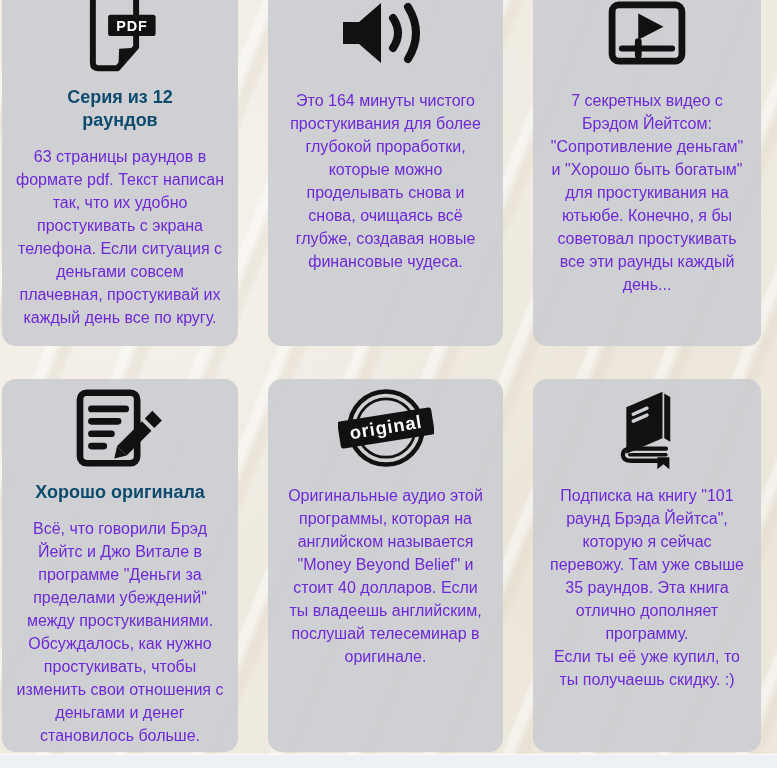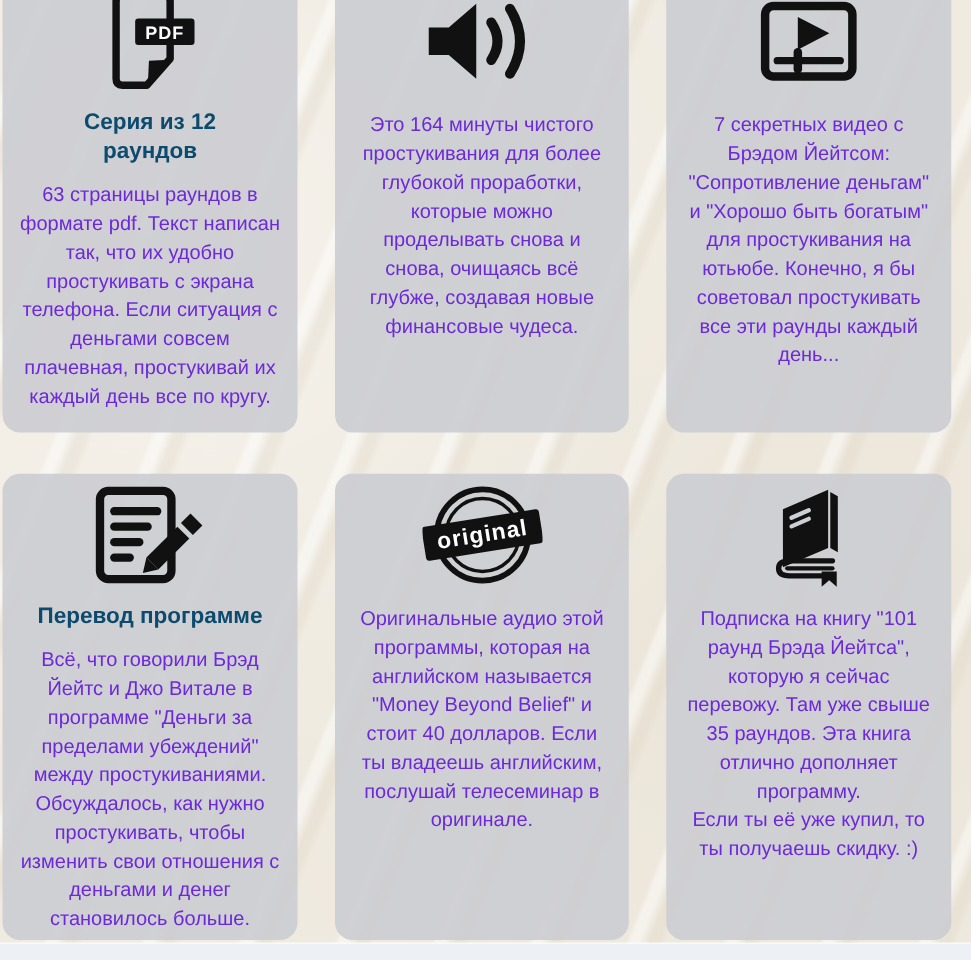--- a/index.html
+++ b/index.html
@@ -106,21 +106,21 @@
           <rect class="stroke" stroke-width="7" x="6" y="5" width="60" height="74" rx="7"></rect>
           <line class="stroke" stroke-width="7" x1="18" y1="22" x2="54" y2="22"></line>
           <line class="stroke" stroke-width="7" x1="18" y1="35" x2="46" y2="35"></line>
           <line class="stroke" stroke-width="7" x1="18" y1="48" x2="39" y2="48"></line>
           <line class="stroke" stroke-width="7" x1="18" y1="61" x2="31" y2="61"></line>
           <polygon class="ink" points="42,74 55,71 45,61"></polygon>
           <polygon class="ink" points="45,61 55,71 81,45 71,35"></polygon>
           <polygon class="ink" points="74,32 84,42 92,34 82,24"></polygon>
         </svg>
       </div>
-      <h3 class="card-title">Перевод программе</h3>
+      <h3 class="card-title">Хорошо оригинала</h3>
       <p class="card-body">Всё, что говорили Брэд Йейтс и Джо Витале в программе "Деньги за пределами убеждений" между простукиваниями. Обсуждалось, как нужно простукивать, чтобы изменить свои отношения с деньгами и денег становилось больше.</p>
     </section>
 
     <section class="card">
       <div class="icon-wrap">
         <svg width="96" height="84" viewBox="0 0 104 92">
           <circle class="stroke" stroke-width="5" cx="52" cy="46" r="40"></circle>
           <circle class="stroke" stroke-width="3" cx="52" cy="46" r="32"></circle>
           <g transform="rotate(-9 52 46)">
             <rect class="ink" x="0" y="31" width="104" height="30" rx="3"></rect>

